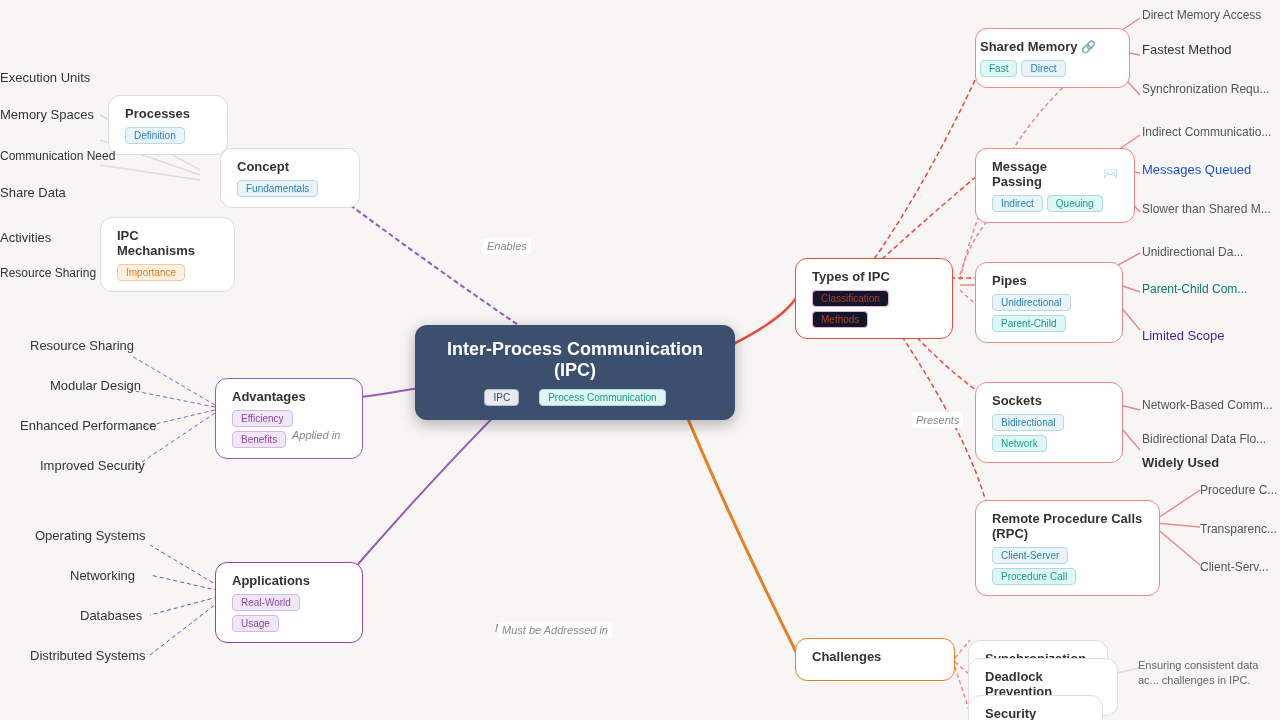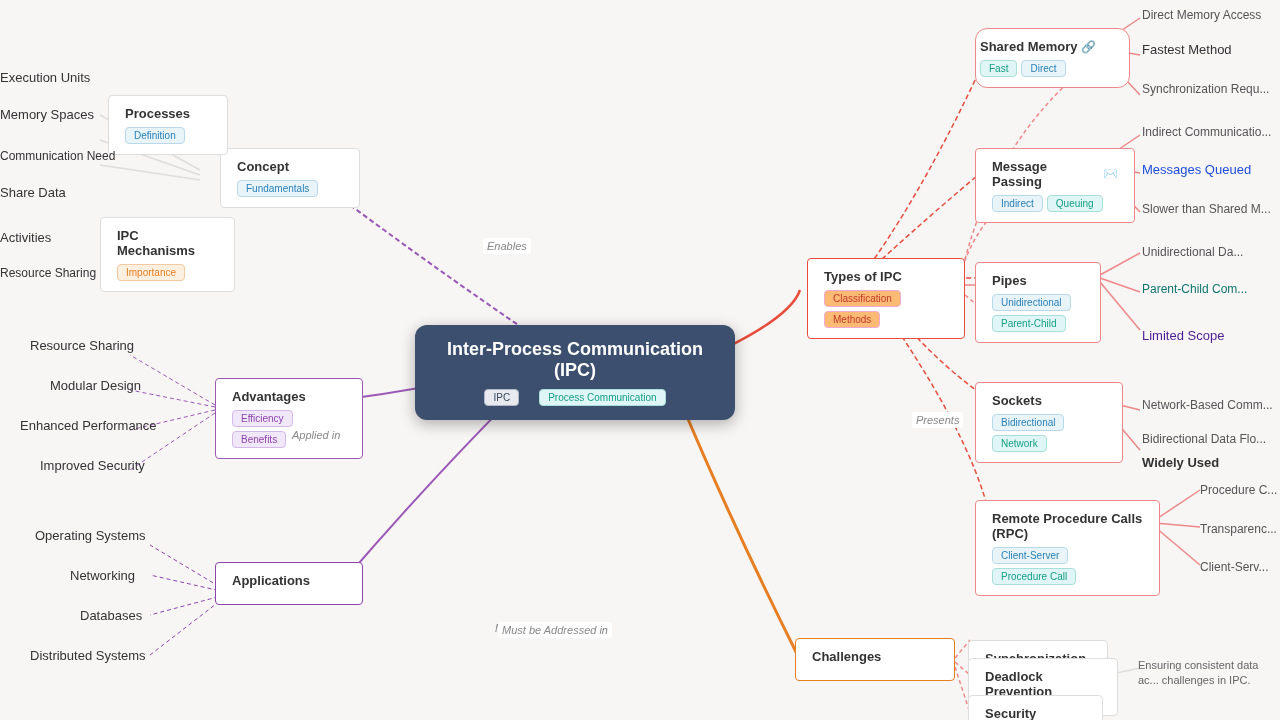--- a/index.html
+++ b/index.html
@@ -42,21 +42,21 @@
     }
     .center-node .tags {
       display: flex;
       gap: 20px;
       justify-content: center;
     }
 
     
     .box-node {
       background: white;
-      border-radius: 4px;
+      border-radius: 12px;
       padding: 10px 16px;
       border: 1.5px solid #ddd;
       min-width: 120px;
     }
     .box-node .label {
       font-size: 13px;
       font-weight: 600;
       color: #333;
       margin-bottom: 6px;
     }
@@ -70,21 +70,21 @@
     .tag {
       border-radius: 4px;
       padding: 2px 8px;
       font-size: 10px;
       font-weight: 500;
     }
     .tag-blue { background: #e8f4f8; color: #2980b9; border: 1px solid #b8d9ea; }
     .tag-teal { background: #e0f5f5; color: #16a085; border: 1px solid #a8dfd9; }
     .tag-purple { background: #f0e8f8; color: #8e44ad; border: 1px solid #d4b8ea; }
     .tag-orange { background: #fef0e0; color: #e67e22; border: 1px solid #f5c9a0; }
-    .tag-pink { background: #fdba74; color: #c0392b; border: 1px solid #eeaad0; }
+    .tag-pink { background: #0f172a; color: #c0392b; border: 1px solid #eeaad0; }
     .tag-dark { background: #e8eaf0; color: #34495e; border: 1px solid #b0b8c8; }
 
     
     .text-node {
       font-size: 13px;
       color: #333;
       font-weight: 400;
     }
 
     
@@ -99,21 +99,20 @@
     .advantages-node {
       border-color: #9b59b6;
     }
     
     .applications-node {
       border-color: #8e44ad;
     }
     
     .types-node {
       border-color: #e74c3c;
-      margin-left: 12px;
     }
     
     .challenges-node {
       border-color: #e67e22;
     }
   </style>
 </head>
 <body>
 
 <svg class="connections" xmlns="http://www.w3.org/2000/svg">
@@ -205,20 +204,24 @@
 <div class="node box-node advantages-node" style="left:215px; top:378px; width:148px;">
   <div class="label">Advantages</div>
   <div class="tags">
     <span class="tag tag-purple">Efficiency</span>
     <span class="tag tag-purple">Benefits</span>
   </div>
 </div>
 
 <div class="node box-node applications-node" style="left:215px; top:562px; width:148px;">
   <div class="label">Applications</div>
+  <div class="tags">
+    <span class="tag tag-purple">Real-World</span>
+    <span class="tag tag-purple">Usage</span>
+  </div>
 </div>
 
 <div class="node box-node types-node" style="left:795px; top:258px; width:158px;">
   <div class="label">Types of IPC</div>
   <div class="tags">
     <span class="tag tag-pink">Classification</span>
     <span class="tag tag-pink">Methods</span>
   </div>
 </div>
 
@@ -241,21 +244,21 @@
   <div class="label" style="display:flex; align-items:center; gap:4px;">
     <span>Message Passing</span>
     <span style="font-size:12px;">✉️</span>
   </div>
   <div class="tags">
     <span class="tag tag-blue">Indirect</span>
     <span class="tag tag-teal">Queuing</span>
   </div>
 </div>
 
-<div class="node box-node" style="left:975px; top:262px; width:126px; border-color:#e88;">
+<div class="node box-node" style="left:975px; top:262px; width:148px; border-color:#e88;">
   <div class="label">Pipes</div>
   <div class="tags">
     <span class="tag tag-blue">Unidirectional</span>
     <span class="tag tag-teal">Parent-Child</span>
   </div>
 </div>
 
 <div class="node box-node" style="left:975px; top:382px; width:148px; border-color:#e88;">
   <div class="label">Sockets</div>
   <div class="tags">

